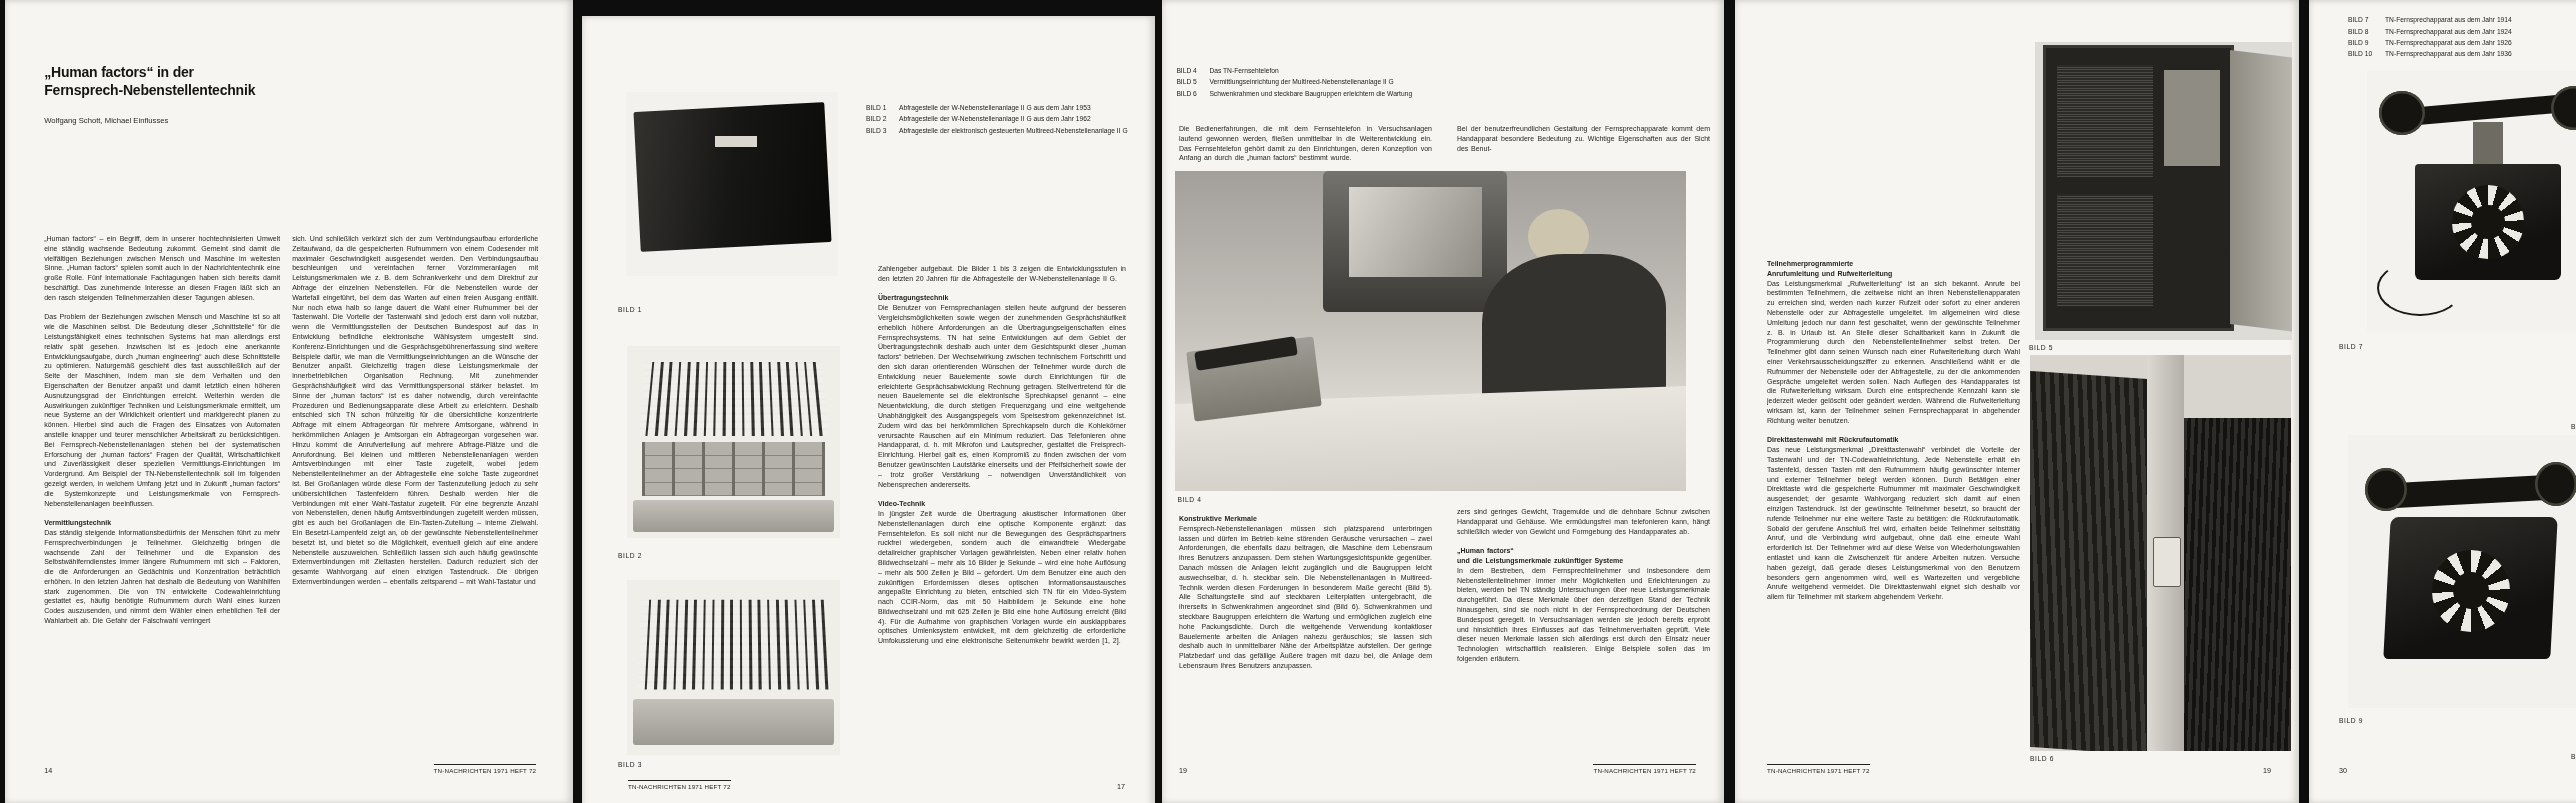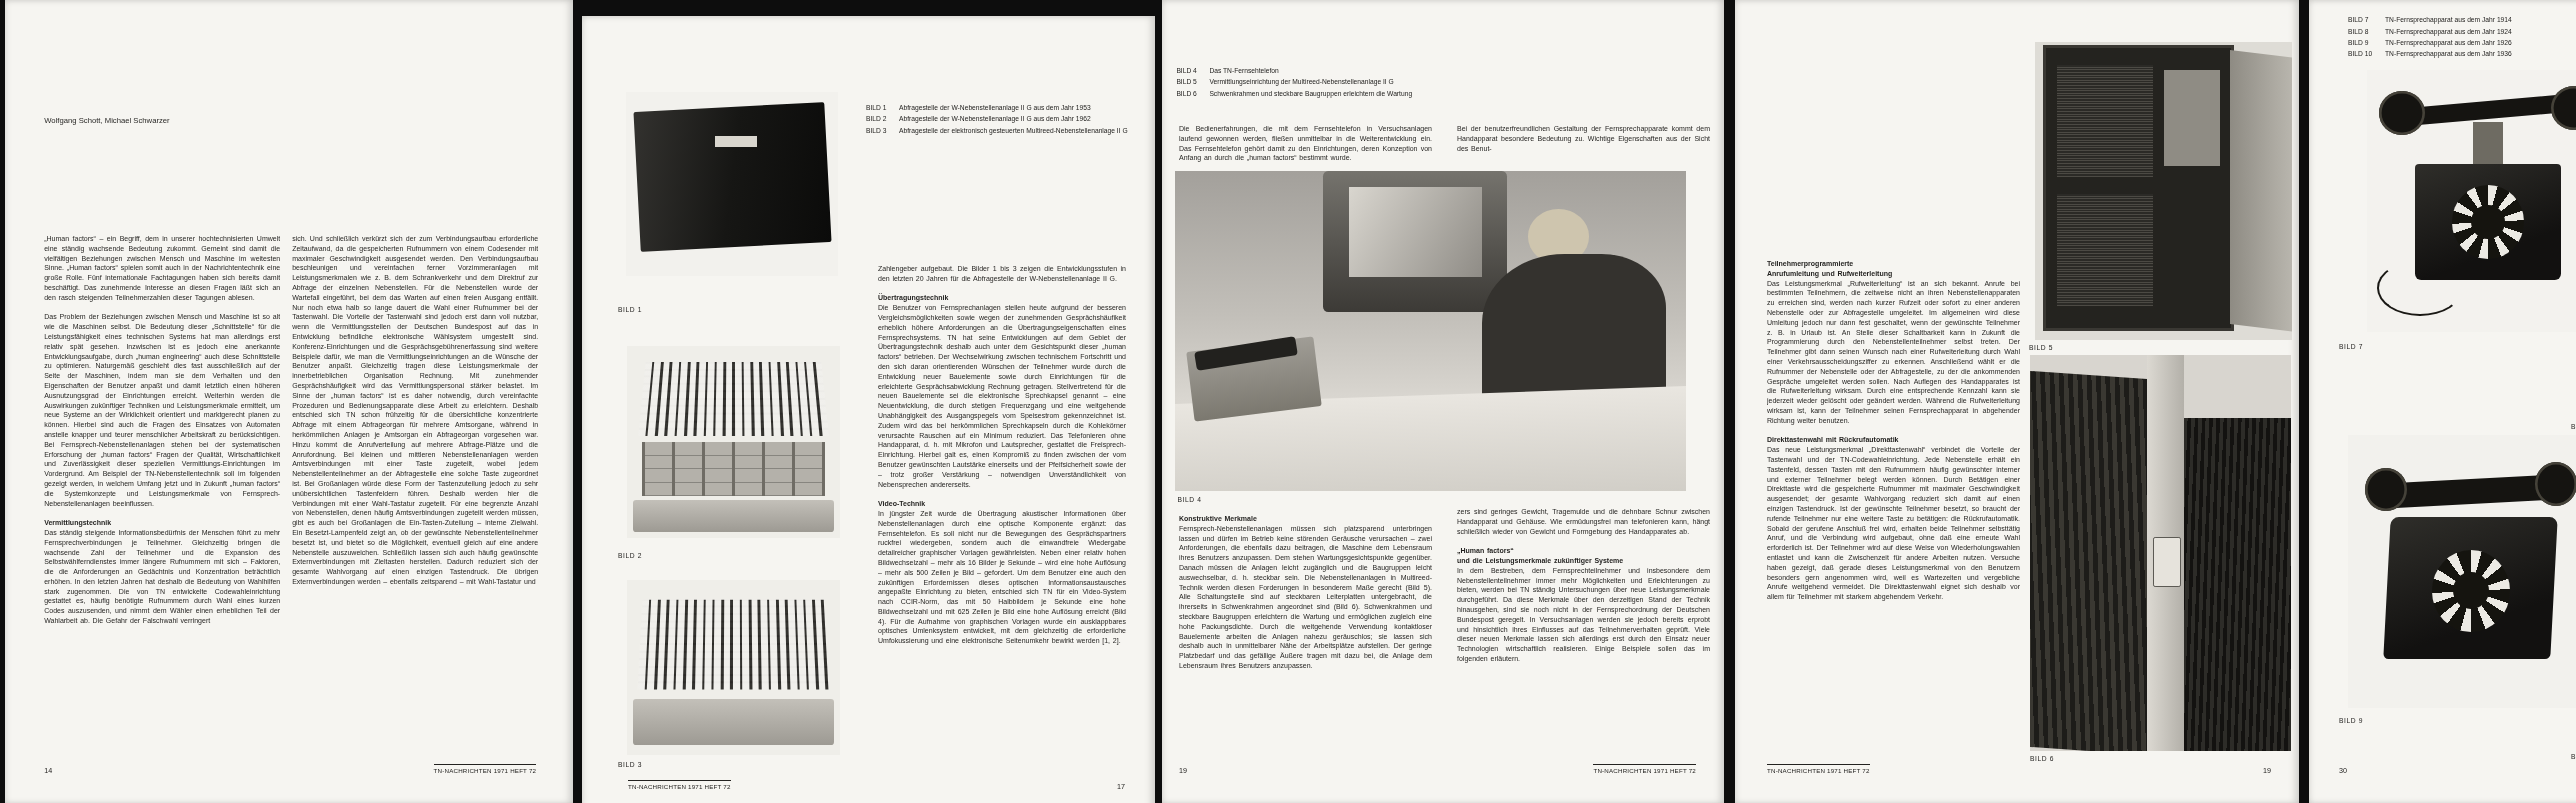--- a/index.html
+++ b/index.html
@@ -63,21 +63,25 @@
   .dial{border-radius:50%;background:repeating-conic-gradient(#eceae4 0 15deg,#15140f 15deg 36deg);}
   .dial::after{content:"";position:absolute;inset:27%;border-radius:50%;background:#15140f;}
   .cord{border:2.6px solid #191814;border-radius:50%;border-top-color:transparent;border-right-color:transparent;background:transparent;}
 </style>
 </head>
 <body>
 
 <div id="canvas">
 
   <div class="pg" style="left:5.2px;width:568px;">
-    <div class="authors" style="left:39px;top:116px;">Wolfgang Schott, Michael Schwarzer</div>
+    <div class="title" style="left:39px;top:64px;width:319px;">
+      <div>„Human factors“ in der</div>
+      <div>Fernsprech-Nebenstellentechnik</div>
+    </div>
+    <div class="authors" style="left:39px;top:116px;">Wolfgang Schott, Michael Einflusses</div>
 
     <div class="t" style="left:39px;top:234px;width:236px;height:516px;">
       <p>„Human factors“ – ein Begriff, dem in unserer hochtechnisierten Umwelt eine ständig wachsende Bedeutung zukommt. Gemeint sind damit die vielfältigen Beziehungen zwischen Mensch und Maschine im weitesten Sinne. „Human factors“ spielen somit auch in der Nachrichtentechnik eine große Rolle. Fünf internationale Fachtagungen haben sich bereits damit beschäftigt. Das zunehmende Interesse an diesen Fragen läßt sich an den rasch steigenden Teilnehmerzahlen dieser Tagungen ablesen.</p>
       <p>Das Problem der Beziehungen zwischen Mensch und Maschine ist so alt wie die Maschinen selbst. Die Bedeutung dieser „Schnittstelle“ für die Leistungsfähigkeit eines technischen Systems hat man allerdings erst relativ spät gesehen. Inzwischen ist es jedoch eine anerkannte Entwicklungsaufgabe, durch „human engineering“ auch diese Schnittstelle zu optimieren. Naturgemäß geschieht dies fast ausschließlich auf der Seite der Maschinen, indem man sie dem Verhalten und den Eigenschaften der Benutzer anpaßt und damit letztlich einen höheren Ausnutzungsgrad der Einrichtungen erreicht. Weiterhin werden die Auswirkungen zukünftiger Techniken und Leistungsmerkmale ermittelt, um neue Systeme an der Wirklichkeit orientiert und marktgerecht planen zu können. Hierbei sind auch die Fragen des Einsatzes von Automaten anstelle knapper und teurer menschlicher Arbeitskraft zu berücksichtigen. Bei Fernsprech-Nebenstellenanlagen stehen bei der systematischen Erforschung der „human factors“ Fragen der Qualität, Wirtschaftlichkeit und Zuverlässigkeit dieser speziellen Vermittlungs-Einrichtungen im Vordergrund. Am Beispiel der TN-Nebenstellentechnik soll im folgenden gezeigt werden, in welchem Umfang jetzt und in Zukunft „human factors“ die Systemkonzepte und Leistungsmerkmale von Fernsprech-Nebenstellenanlagen beeinflussen.</p>
       <p class="hd">Vermittlungstechnik</p>
       <p class="last">Das ständig steigende Informationsbedürfnis der Menschen führt zu mehr Fernsprechverbindungen je Teilnehmer. Gleichzeitig bringen die wachsende Zahl der Teilnehmer und die Expansion des Selbstwählferndienstes immer längere Rufnummern mit sich – Faktoren, die die Anforderungen an Gedächtnis und Konzentration beträchtlich erhöhen. In den letzten Jahren hat deshalb die Bedeutung von Wahlhilfen stark zugenommen. Die von TN entwickelte Codewahleinrichtung gestattet es, häufig benötigte Rufnummern durch Wahl eines kurzen Codes auszusenden, und nimmt dem Wähler einen erheblichen Teil der Wahlarbeit ab. Die Gefahr der Falschwahl verringert</p>
     </div>
     <div class="t" style="left:287px;top:234px;width:246px;height:516px;">
       <p class="last">sich. Und schließlich verkürzt sich der zum Verbindungsaufbau erforderliche Zeitaufwand, da die gespeicherten Rufnummern von einem Codesender mit maximaler Geschwindigkeit ausgesendet werden. Den Verbindungsaufbau beschleunigen und vereinfachen ferner Vorzimmeranlagen mit Leistungsmerkmalen wie z. B. dem Schrankverkehr und dem Direktruf zur Abfrage der einzelnen Nebenstellen. Für die Nebenstellen wurde der Wartefall eingeführt, bei dem das Warten auf einen freien Ausgang entfällt. Nur noch etwa halb so lange dauert die Wahl einer Rufnummer bei der Tastenwahl. Die Vorteile der Tastenwahl sind jedoch erst dann voll nutzbar, wenn die Vermittlungsstellen der Deutschen Bundespost auf das in Entwicklung befindliche elektronische Wählsystem umgestellt sind. Konferenz-Einrichtungen und die Gesprächsgebührenerfassung sind weitere Beispiele dafür, wie man die Vermittlungseinrichtungen an die Wünsche der Benutzer anpaßt. Gleichzeitig tragen diese Leistungsmerkmale der innerbetrieblichen Organisation Rechnung. Mit zunehmender Gesprächshäufigkeit wird das Vermittlungspersonal stärker belastet. Im Sinne der „human factors“ ist es daher notwendig, durch vereinfachte Prozeduren und Bedienungsapparate diese Arbeit zu erleichtern. Deshalb entschied sich TN schon frühzeitig für die übersichtliche konzentrierte Abfrage mit einem Abfrageorgan für mehrere Amtsorgane, während in herkömmlichen Anlagen je Amtsorgan ein Abfrageorgan vorgesehen war. Hinzu kommt die Anrufverteilung auf mehrere Abfrage-Plätze und die Anrufordnung. Bei kleinen und mittleren Nebenstellenanlagen werden Amtsverbindungen mit einer Taste zugeteilt, wobei jedem Nebenstellenteilnehmer an der Abfragestelle eine solche Taste zugeordnet ist. Bei Großanlagen würde diese Form der Tastenzuteilung jedoch zu sehr unübersichtlichen Tastenfeldern führen. Deshalb werden hier die Verbindungen mit einer Wahl-Tastatur zugeteilt. Für eine begrenzte Anzahl von Nebenstellen, denen häufig Amtsverbindungen zugeteilt werden müssen, gibt es auch bei Großanlagen die Ein-Tasten-Zuteilung – interne Zielwahl. Ein Besetzt-Lampenfeld zeigt an, ob der gewünschte Nebenstellenteilnehmer besetzt ist, und bietet so die Möglichkeit, eventuell gleich auf eine andere Nebenstelle auszuweichen. Schließlich lassen sich auch häufig gewünschte Externverbindungen mit Zieltasten herstellen. Dadurch reduziert sich der gesamte Wahlvorgang auf einen einzigen Tastendruck. Die übrigen Externverbindungen werden – ebenfalls zeitsparend – mit Wahl-Tastatur und</p>
     </div>

